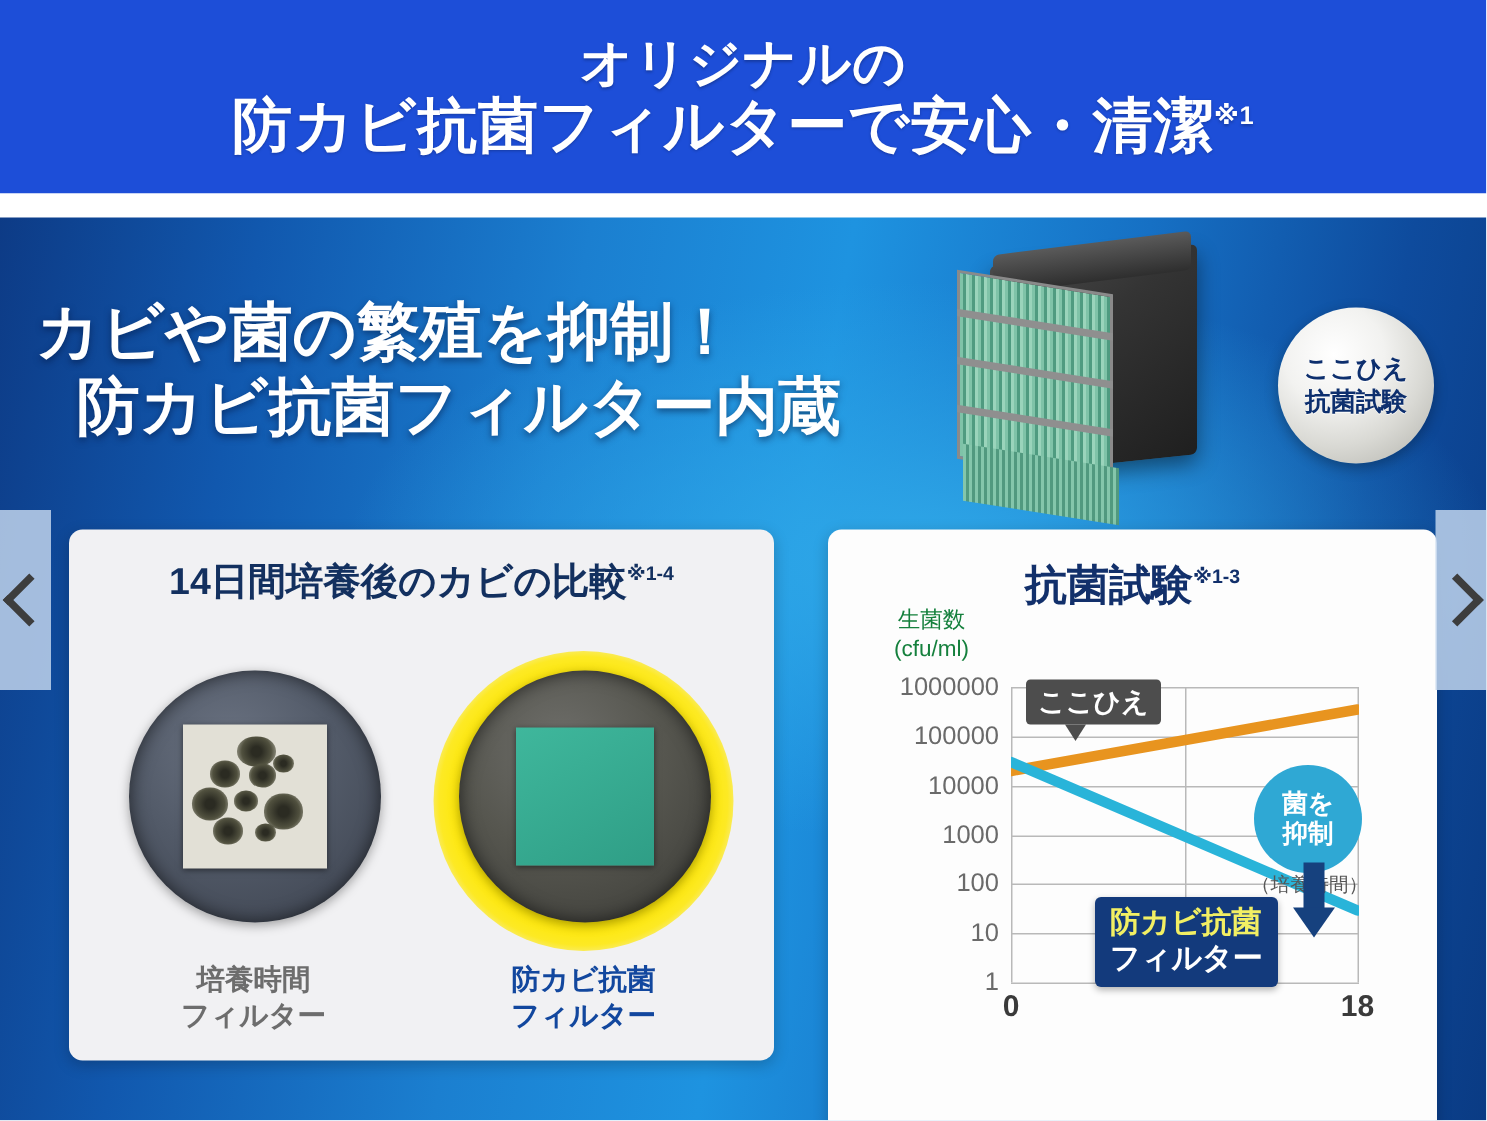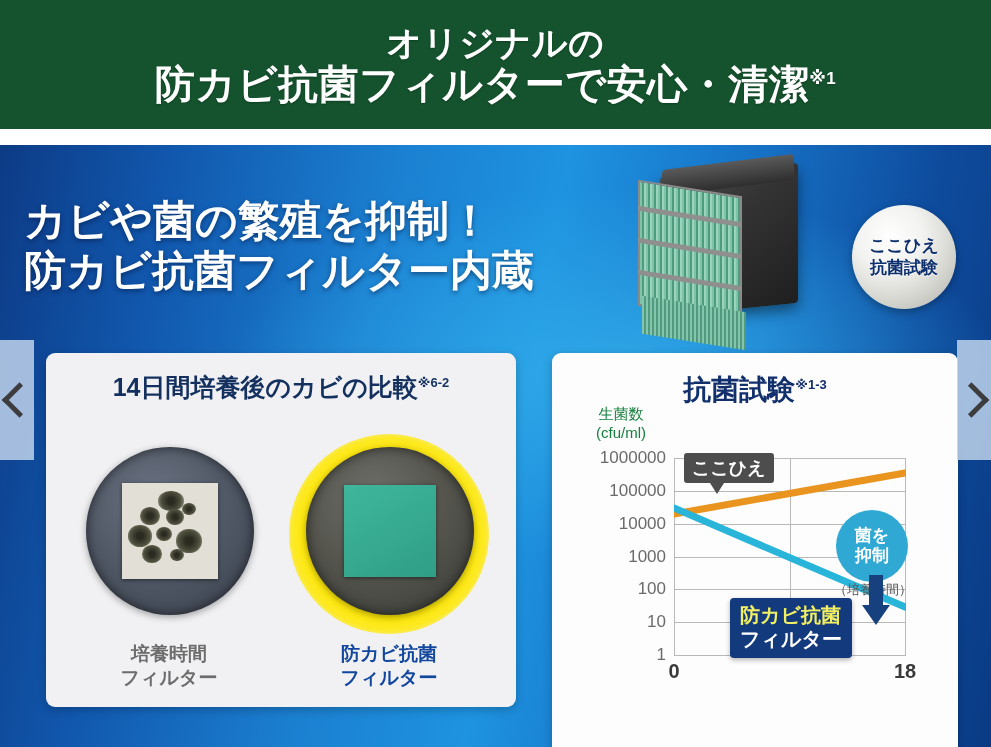--- a/index.html
+++ b/index.html
@@ -1,39 +1,39 @@
 <!DOCTYPE html>
 <html><head>
 <meta charset="utf-8">
 <style>
   html,body{margin:0;padding:0;background:#fff;}
   body{font-family:"Liberation Sans","DejaVu Sans",sans-serif;}
   #stage{position:relative;width:991px;height:747px;overflow:hidden;background:#fff;}
 
   
   .header{position:absolute;left:0;top:0;width:991px;height:129px;
-          background:#14532d;display:flex;align-items:center;justify-content:center;}
+          background:#1d4ed8;display:flex;align-items:center;justify-content:center;}
   .header .htxt{text-align:center;color:#fff;font-weight:bold;line-height:1.12;
           letter-spacing:.5px;text-shadow:0 1px 2px rgba(0,0,0,.25);}
   .header .l1{font-size:35px;display:block;}
   .header .l2{font-size:40px;display:block;}
   .header .sup{font-size:17px;vertical-align:super;}
 
   .whitegap{position:absolute;left:0;top:129px;width:991px;height:16px;background:#fff;}
 
   
   .blueband{position:absolute;left:0;top:145px;width:991px;height:602px;
      background:
        radial-gradient(ellipse 620px 300px at 62% 38%, #2fa8e8 0%, rgba(47,168,232,0) 62%),
        linear-gradient(100deg,#0d3b86 0%,#1158ae 16%,#1b7fd0 36%,#1e93e0 52%,#1670c4 70%,#0e4b9d 86%,#0a3b84 100%);
   }
   .headline{position:absolute;left:24px;top:196px;width:600px;color:#fff;font-weight:bold;
      line-height:1.2;text-shadow:0 2px 5px rgba(0,20,60,.55);}
   .headline .h1{font-size:42px;display:block;}
-  .headline .h2{font-size:42px;display:block;}
+  .headline .h2{font-size:42px;display:block;margin-left:27px;}
 
   
   .product{position:absolute;left:632px;top:158px;width:180px;height:185px;}
   .prod-body{position:absolute;left:28px;top:12px;width:138px;height:140px;
      background:linear-gradient(145deg,#4a4a4a 0%,#343434 40%,#1f1f1f 100%);
      border-radius:4px;transform:skewY(-6deg);box-shadow:0 6px 14px rgba(0,0,0,.45);}
   .prod-top{position:absolute;left:30px;top:4px;width:132px;height:26px;
      background:linear-gradient(180deg,#5a5a5a,#2e2e2e);border-radius:4px;transform:skewY(-7deg);}
   .prod-face{position:absolute;left:6px;top:30px;width:104px;height:126px;
      background:repeating-linear-gradient(90deg,#7fc3a8 0px,#7fc3a8 2px,#4f9b80 2px,#4f9b80 4px,#9ad4bb 4px,#9ad4bb 6px);
@@ -154,21 +154,21 @@
     <div class="prod-bar" style="top:120px"></div>
     <div class="prod-skirt"></div>
   </div>
 
   <div class="badge">
     <span>ここひえ</span>
     <span>抗菌試験</span>
   </div>
 
   <div class="panel panel-left">
-    <div class="ptitle"><span>14日間培養後のカビの比較</span><span class="sup">※6-2</span></div>
+    <div class="ptitle"><span>14日間培養後のカビの比較</span><span class="sup">※1-4</span></div>
 
     <div class="dish-wrap dish-l">
       <div class="dish dish-old">
         <div class="sample-old">
           <div class="mold" style="left:36px;top:8px;width:26px;height:20px;"></div>
           <div class="mold" style="left:18px;top:24px;width:20px;height:18px;"></div>
           <div class="mold" style="left:44px;top:26px;width:18px;height:16px;"></div>
           <div class="mold" style="left:6px;top:42px;width:24px;height:22px;"></div>
           <div class="mold" style="left:34px;top:44px;width:16px;height:14px;"></div>
           <div class="mold" style="left:54px;top:46px;width:26px;height:24px;"></div>

